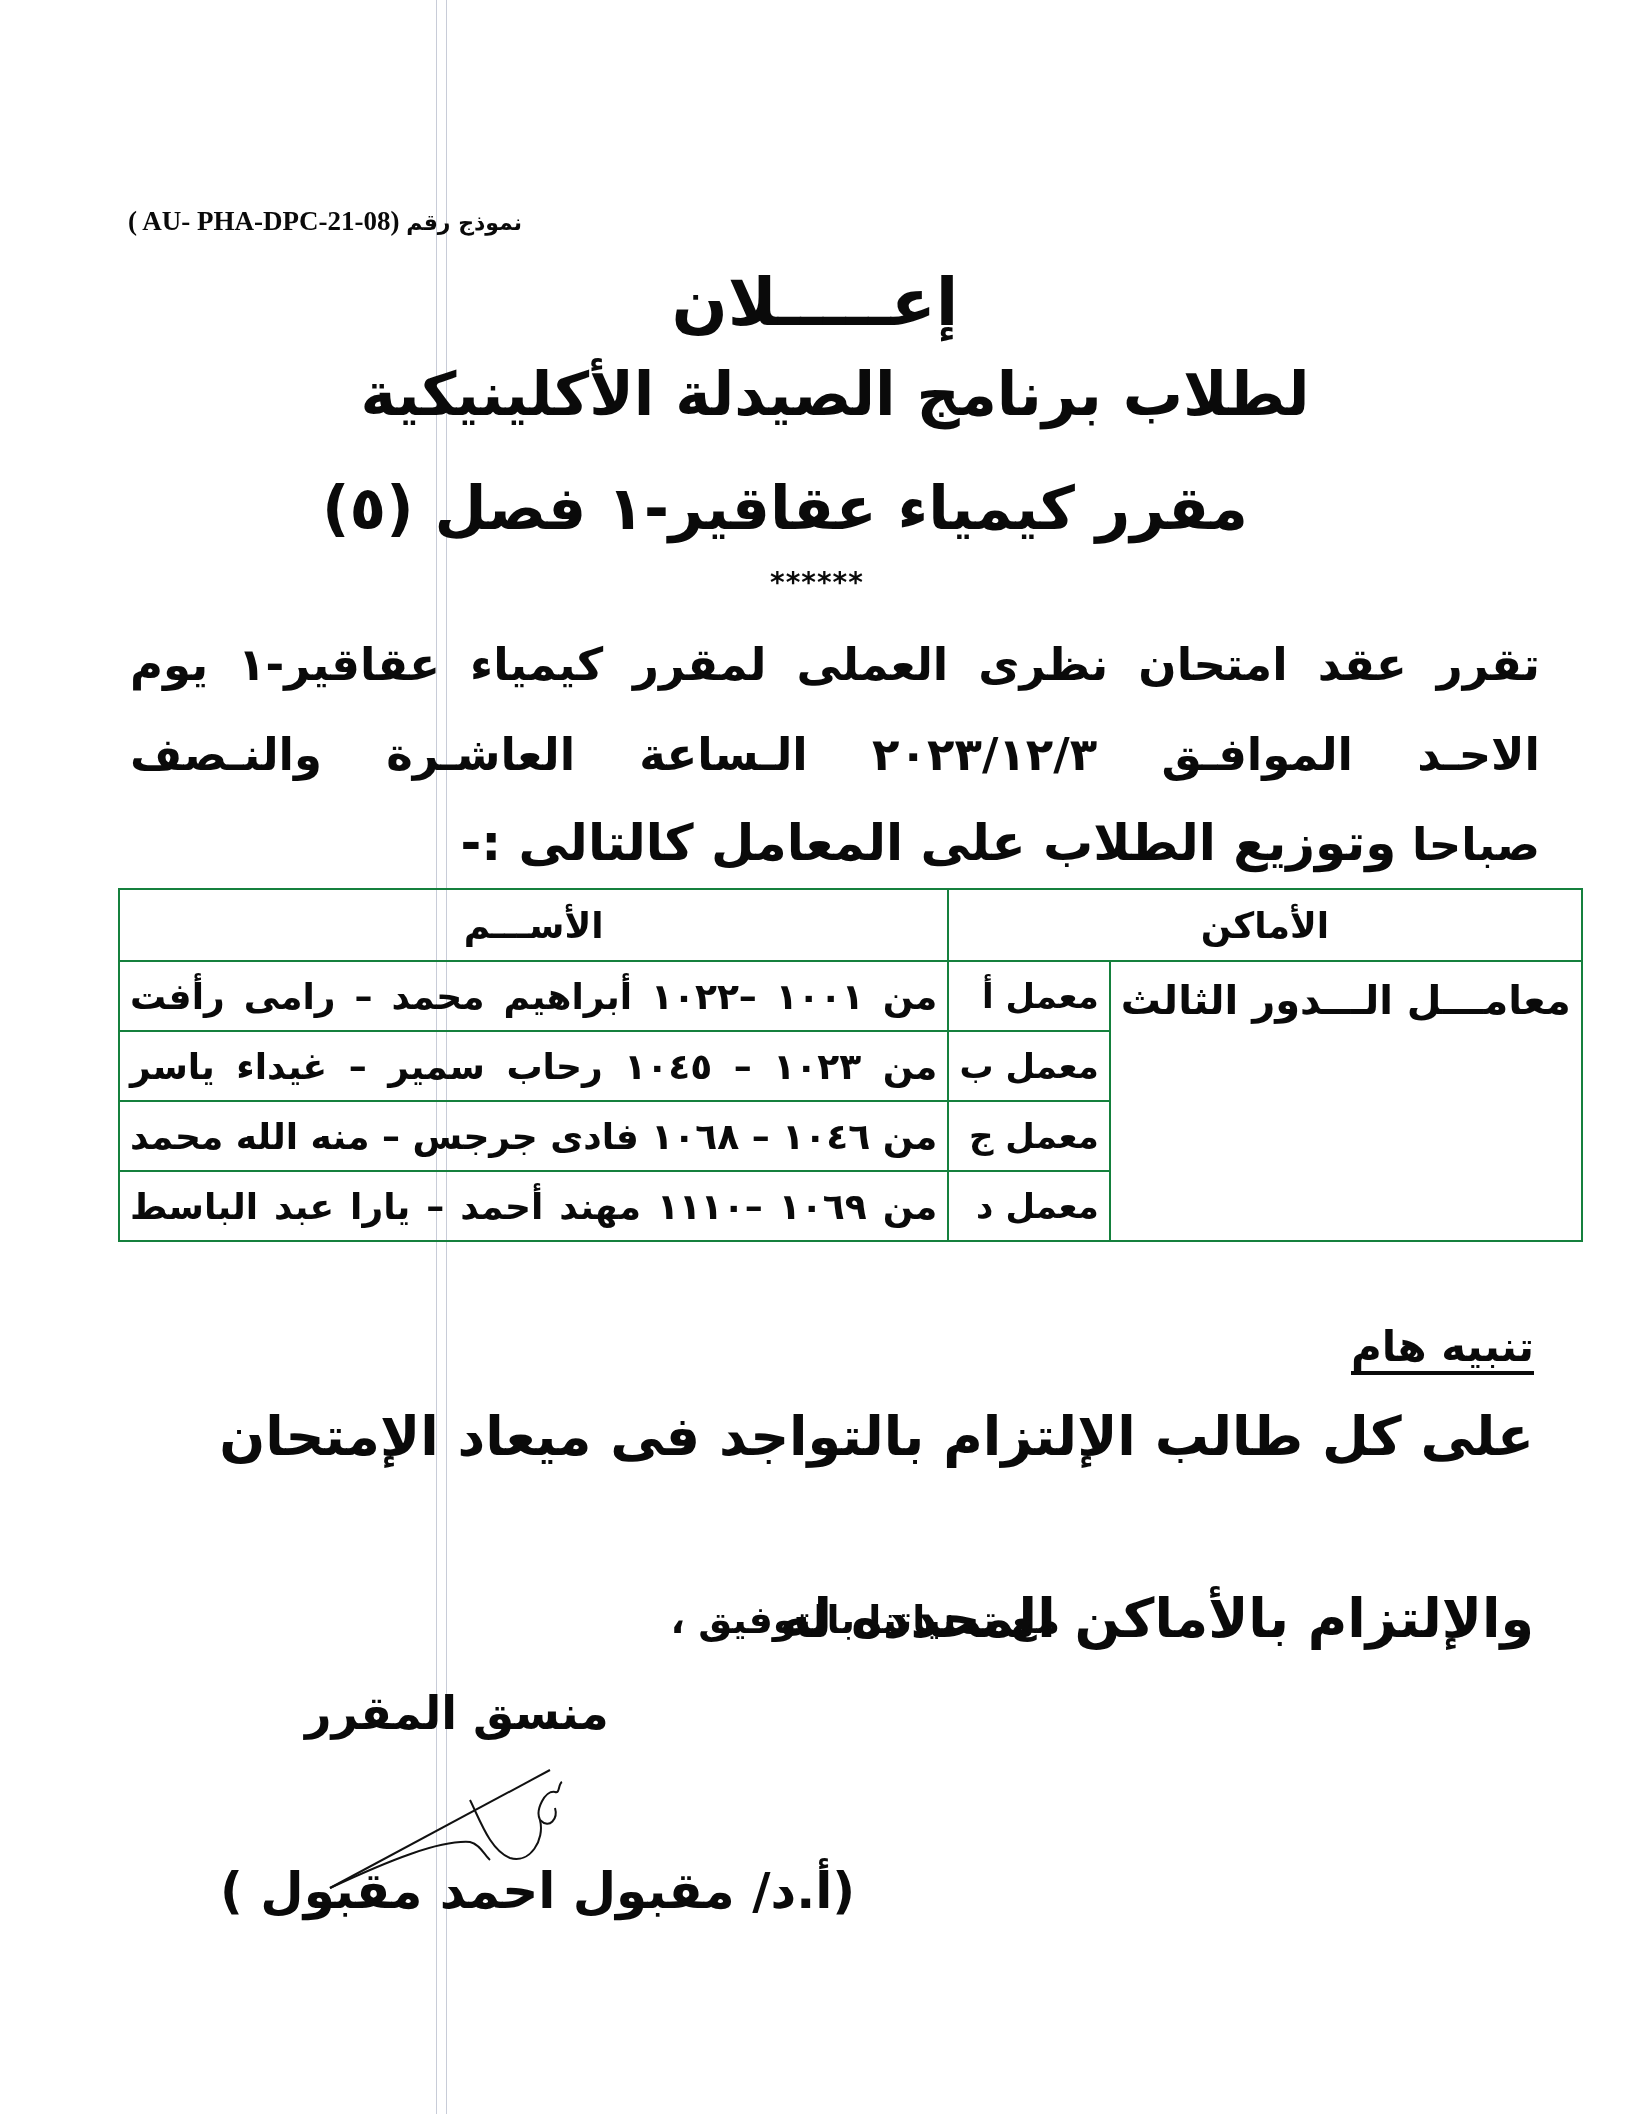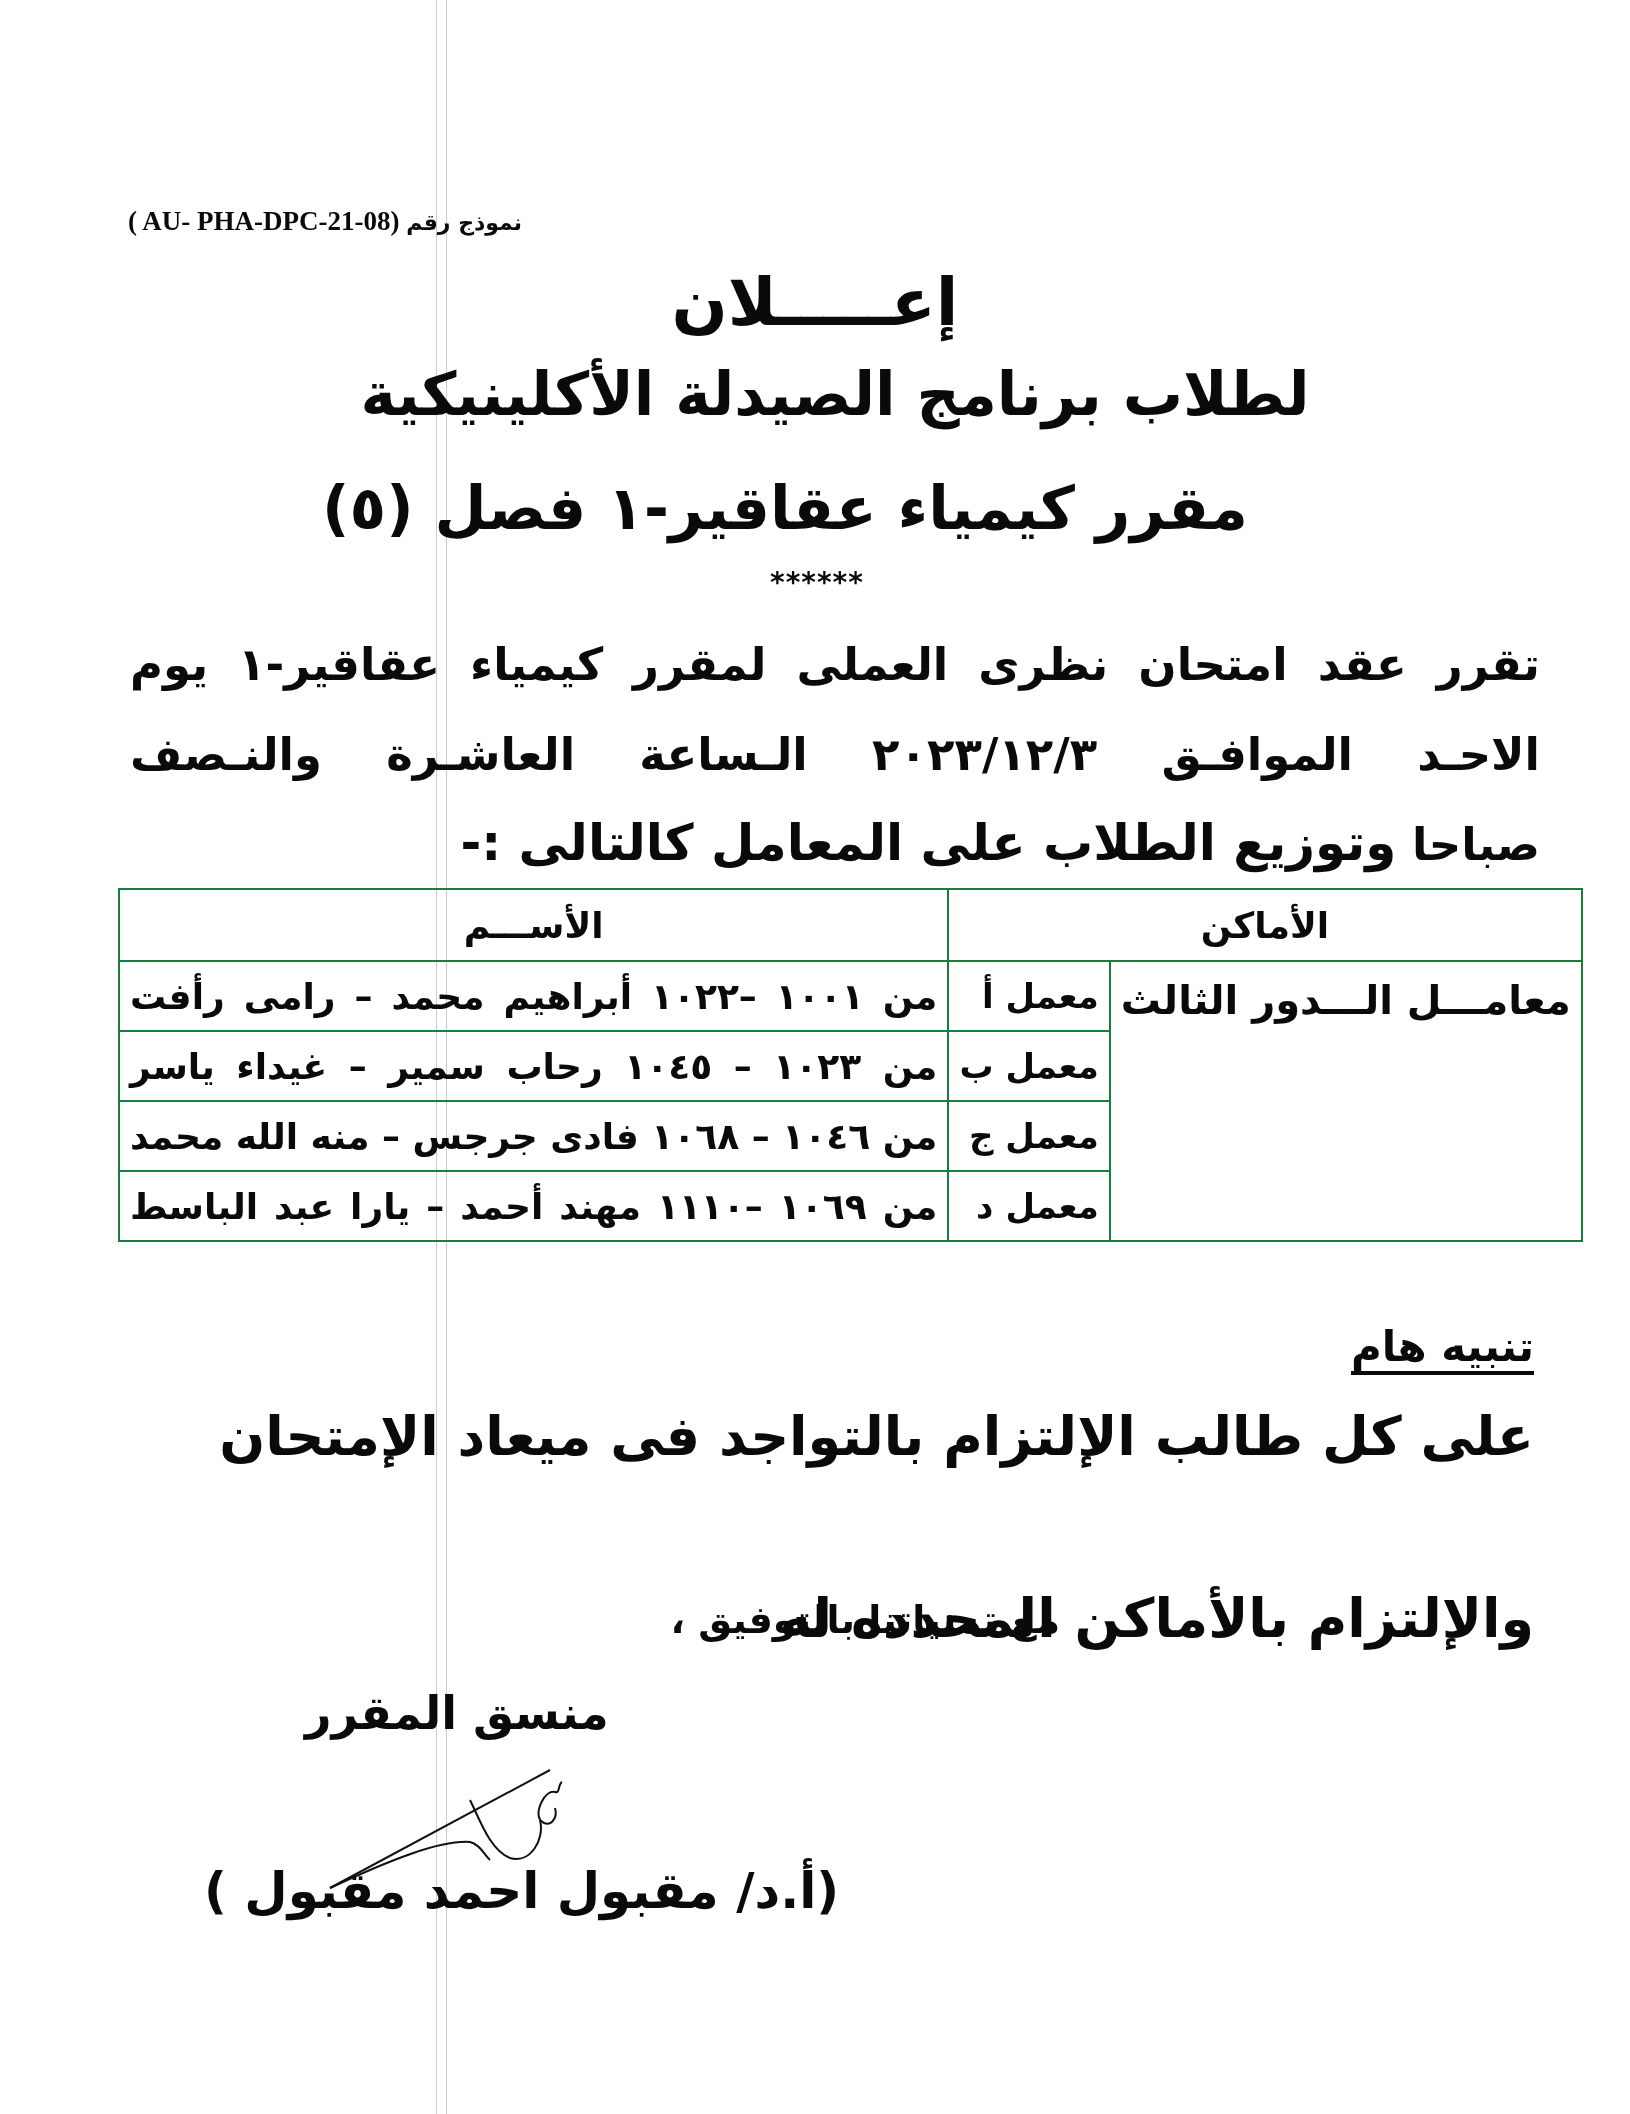--- a/index.html
+++ b/index.html
@@ -51,21 +51,21 @@
     font-size:42px; font-weight:bold; text-decoration:underline; text-underline-offset:10px;
   }
   .notice {
     position:absolute; right:96px; direction:rtl; font-weight:bold; font-size:54px; line-height:1; white-space:nowrap;
   }
   .n1 { top:1410px; width:1295px; text-align:justify; text-align-last:justify; }
   .n2 { top:1592px; }
   .wishes { position:absolute; top:1598px; right:570px; direction:rtl; font-size:38px; font-weight:bold; }
   .coord { position:absolute; top:1686px; left:305px; direction:rtl; font-size:46px; font-weight:bold; }
   .sig { position:absolute; top:1760px; left:310px; width:320px; height:130px; }
-  .signer { position:absolute; top:1862px; left:204px; direction:rtl; font-size:50px; font-weight:bold; white-space:nowrap; }
+  .signer { position:absolute; top:1862px; left:220px; direction:rtl; font-size:50px; font-weight:bold; white-space:nowrap; }
 </style>
 </head>
 <body>
 
 <div class="scanline" style="left:436px;"></div>
 <div class="scanline" style="left:446px;"></div>
 
 <div class="form-no">
   <span>( AU- PHA-DPC-21-08)</span>
   <span class="ar">نموذج رقم</span>

